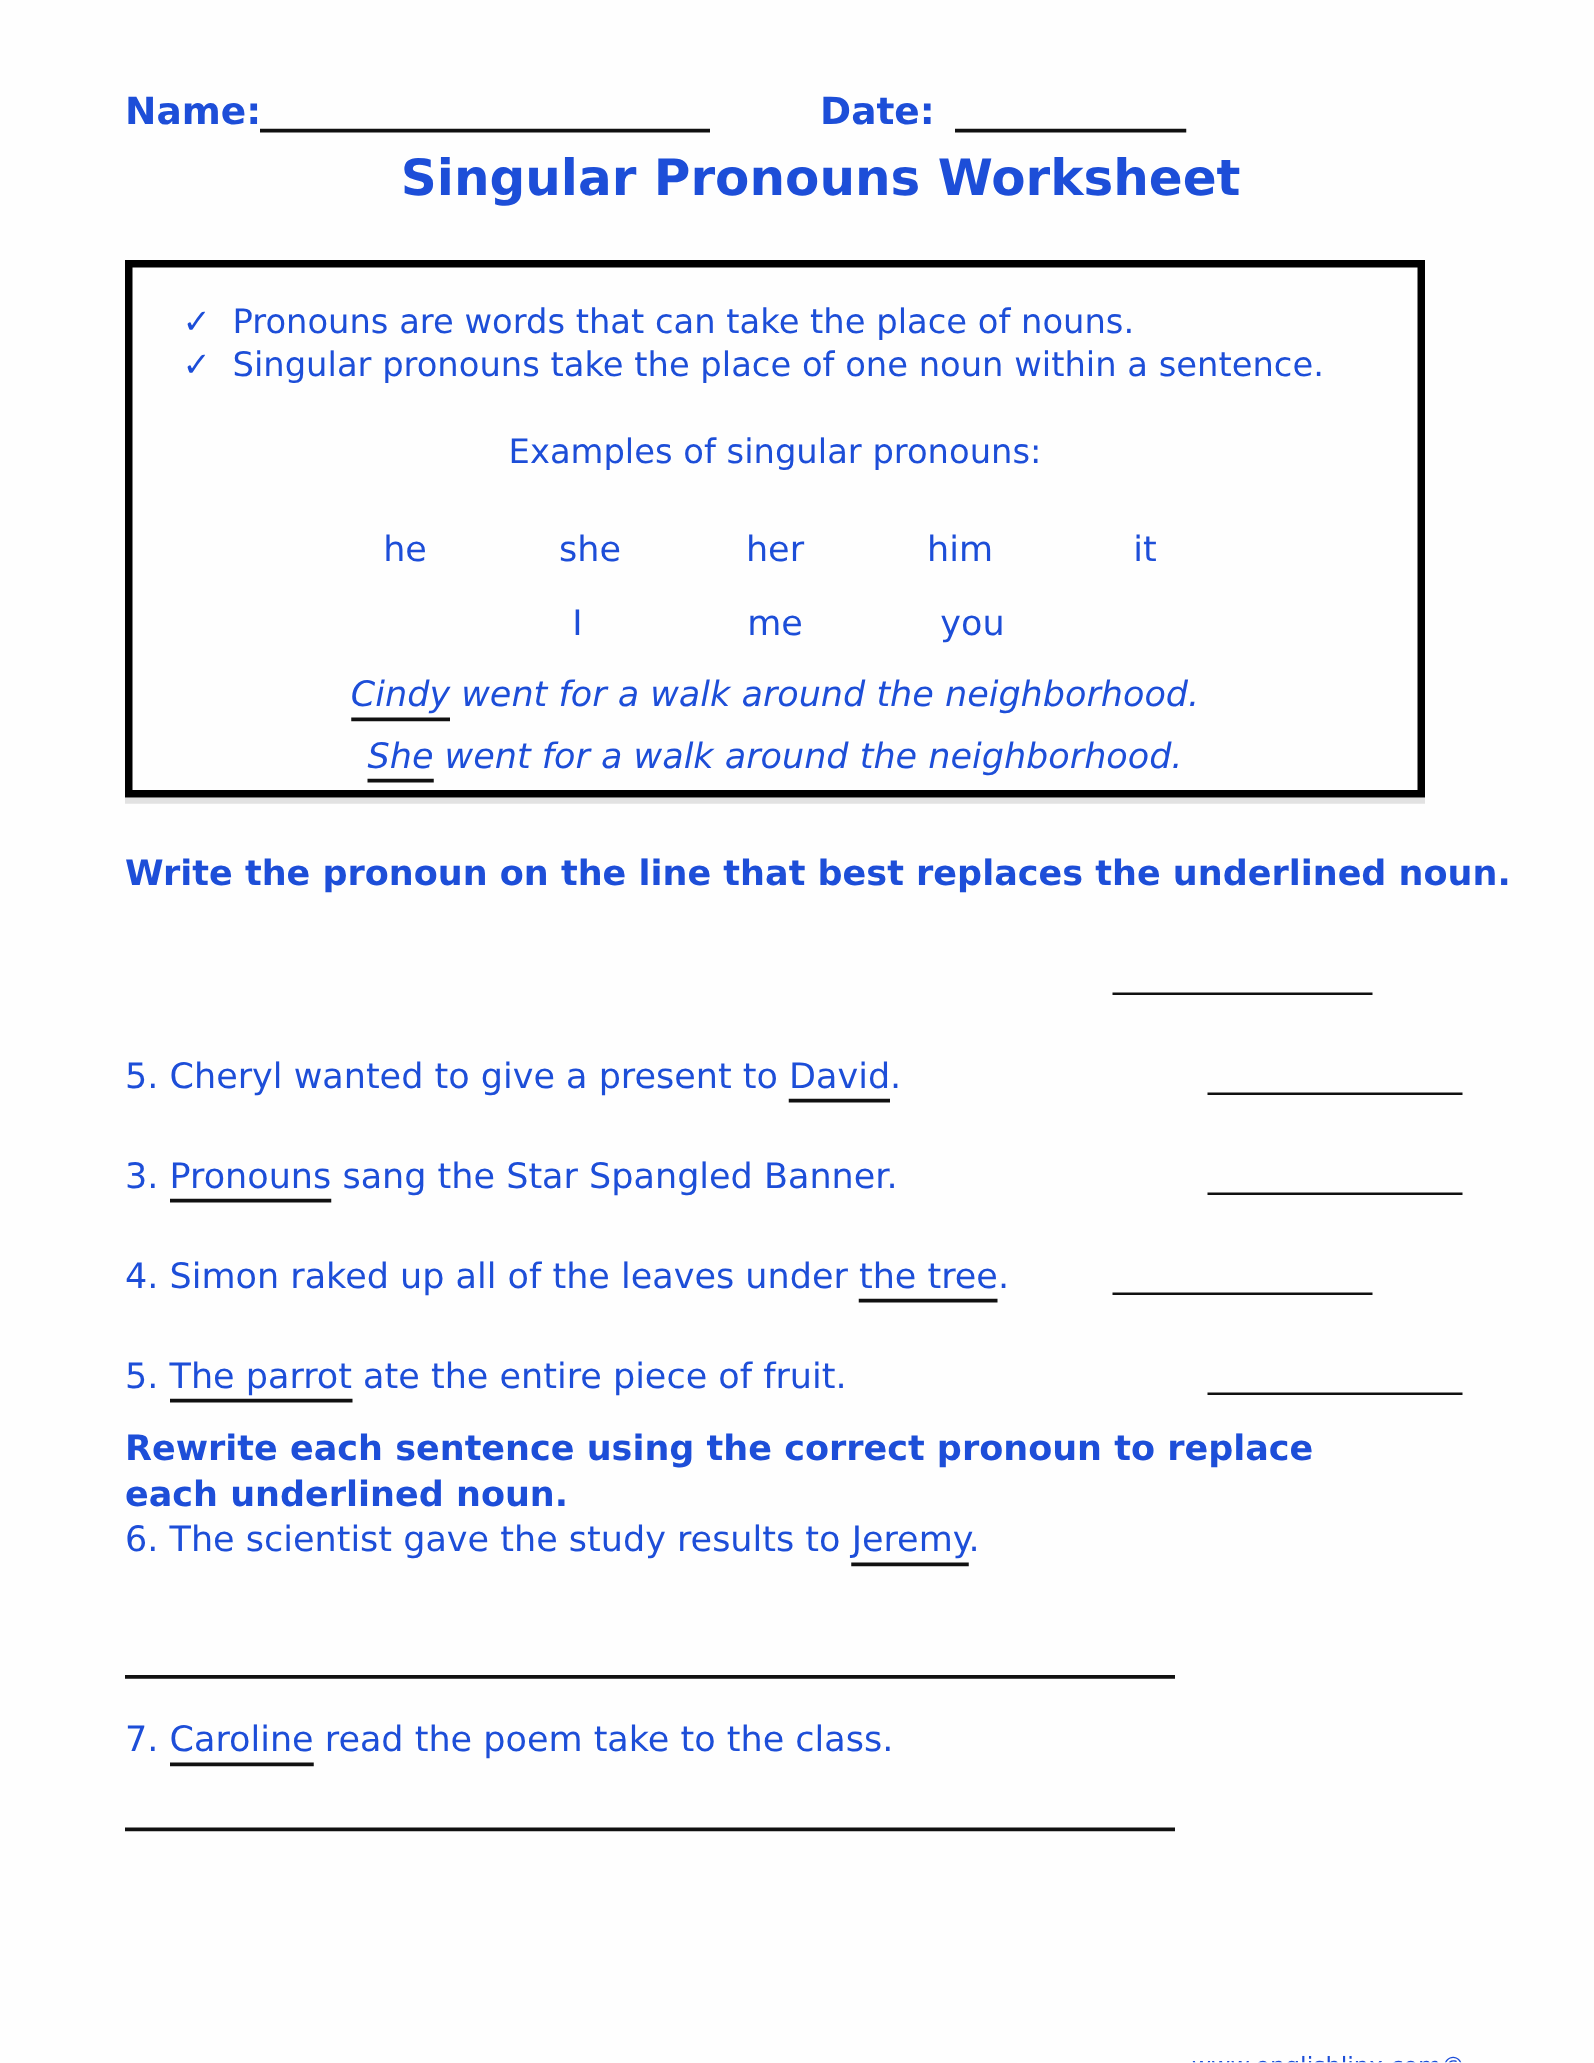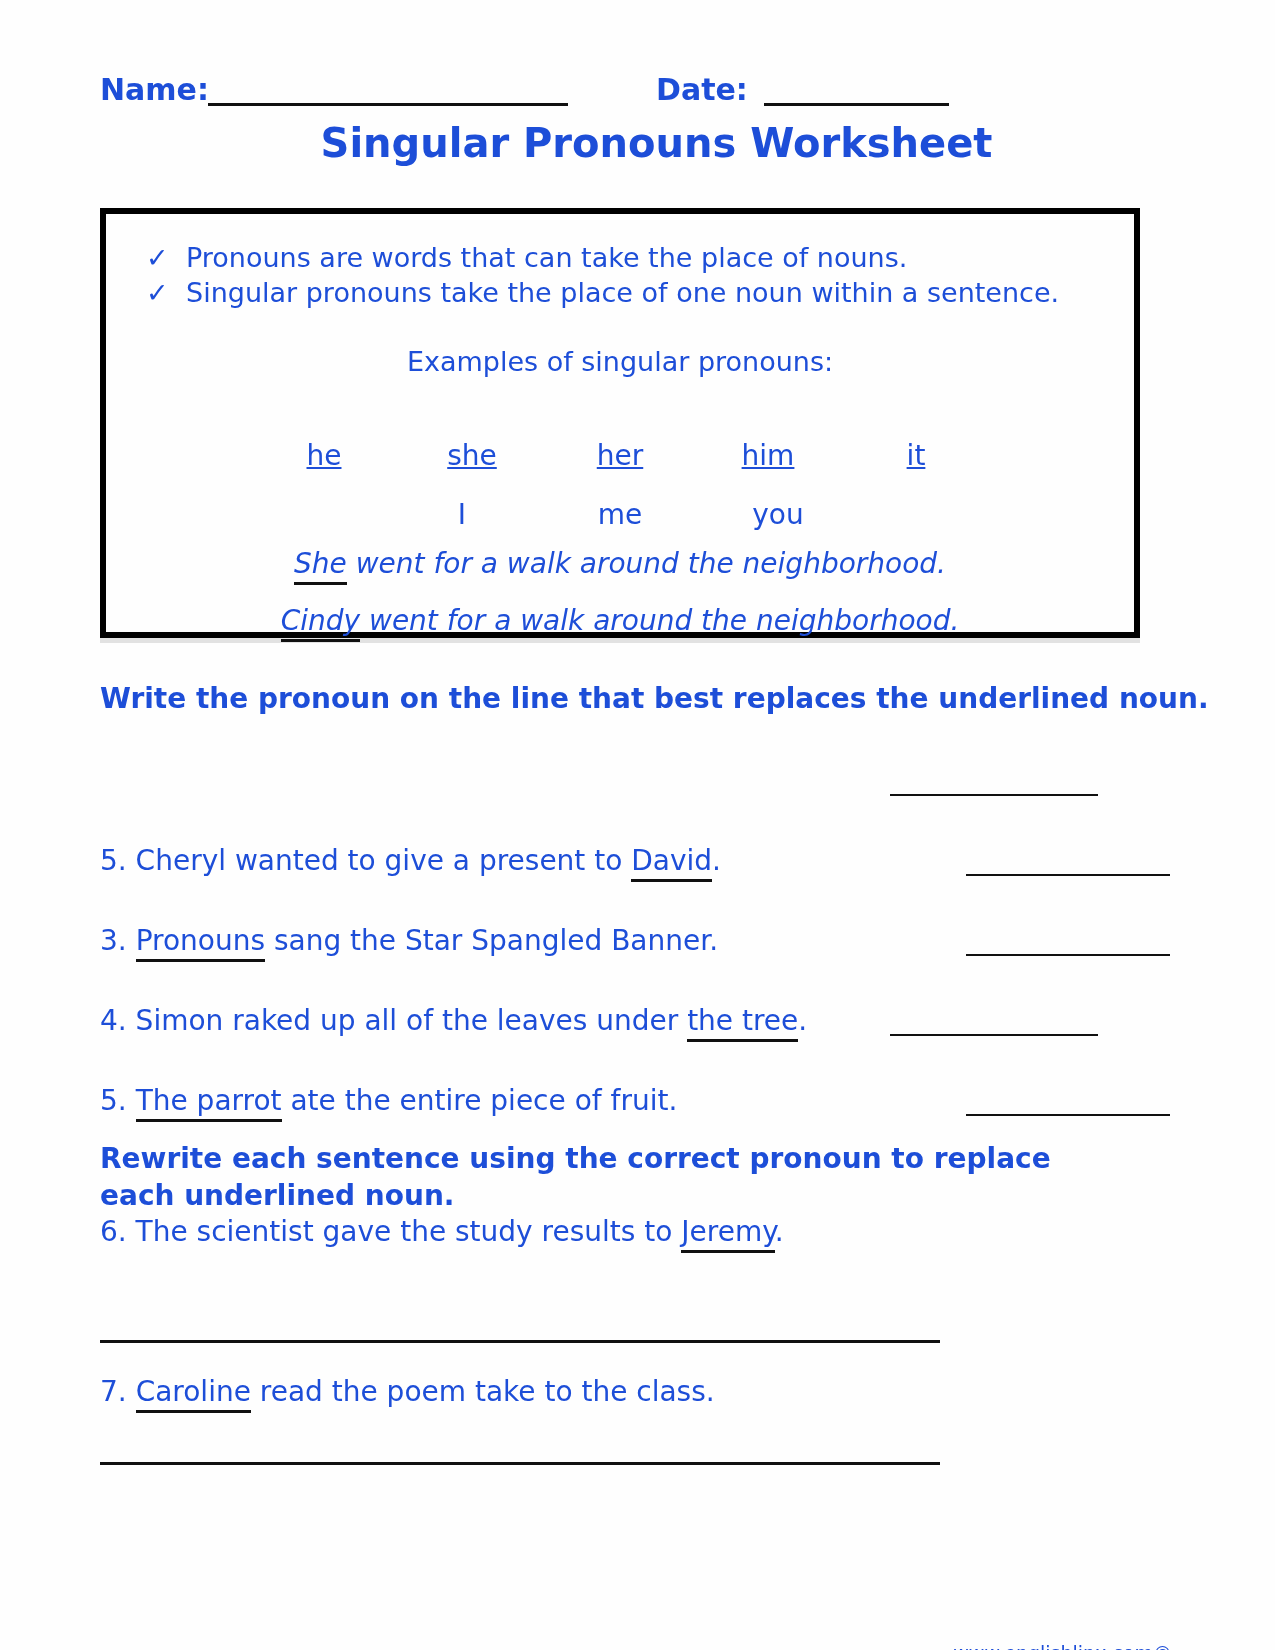--- a/index.html
+++ b/index.html
@@ -28,21 +28,21 @@
     width:1040px; height:430px;
     border:6px solid #000;
     box-shadow:0 5px 0 #e2e2e2;
     background:#fefefe;
   }
   .bullets { margin:26px 0 0 40px; }
   .bullet { display:flex; gap:14px; font-size:27px; line-height:35px; }
   .check { width:26px; flex:0 0 auto; }
   .examples-heading { text-align:center; font-size:27px; margin-top:36px; }
   .pronoun-row { display:flex; justify-content:center; font-size:28px; }
-  .pronoun-row.row1 { margin-top:62px;text-decoration:underline; }
+  .pronoun-row.row1 { margin-top:46px; }
   .pronoun-row.row2 { margin-top:26px; }
   .pronoun-row.row1 .pronoun { width:148px; text-align:center; }
   .pronoun-row.row2 .pronoun { width:158px; text-align:center; }
   .example { text-align:center; font-style:italic; font-size:28px; }
   .example.first  { margin-top:24px; }
   .example.second { margin-top:16px; }
   
   .u { border-bottom:3px solid #111; padding-bottom:2px; }
   
   .instr { position:absolute; left:100px; font-size:28px; font-weight:bold; line-height:37px; }
@@ -98,25 +98,25 @@
       <span class="pronoun">her</span>
       <span class="pronoun">him</span>
       <span class="pronoun">it</span>
     </div>
     <div class="pronoun-row row2">
       <span class="pronoun">I</span>
       <span class="pronoun">me</span>
       <span class="pronoun">you</span>
     </div>
 
+    <div class="example first">
+      <span class="u">Cindy</span><span> went for a walk around the neighborhood.</span>
+    </div>
     <div class="example second">
       <span class="u">She</span><span> went for a walk around the neighborhood.</span>
-    </div>
-    <div class="example first">
-      <span class="u">Cindy</span><span> went for a walk around the neighborhood.</span>
     </div>
   </div>
 
   <div class="instr instr1">Write the pronoun on the line that best replaces the underlined noun.</div>
 
   <div class="items1">
     <div class="s1-item">
       <span class="blank"></span>
     </div>
     <div class="s1-item">

